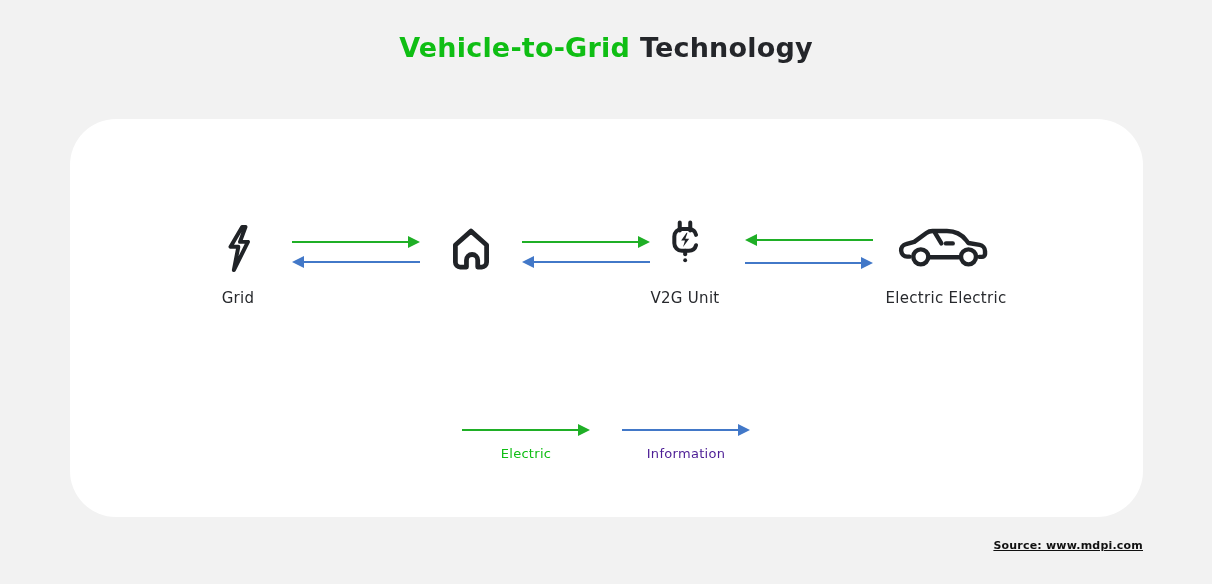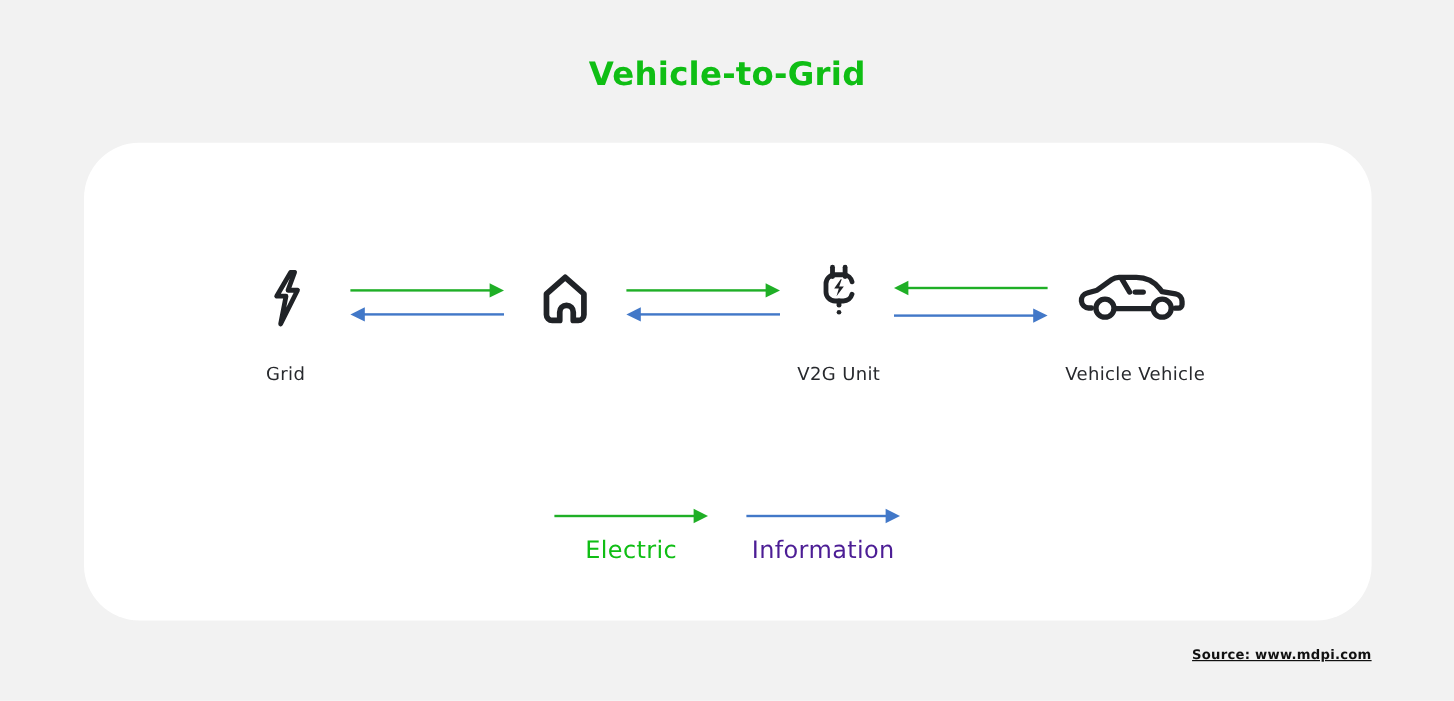--- a/index.html
+++ b/index.html
@@ -3,79 +3,80 @@
 <meta charset="utf-8">
 <style>
   html,body{margin:0;padding:0;}
   body{
     width:1212px;height:584px;position:relative;overflow:hidden;
     background:#f2f2f2;
     font-family:"DejaVu Sans","Liberation Sans",sans-serif;
     color:#24262a;
   }
   .title{
-    position:absolute;top:47px;left:0;width:1212px;
+    position:absolute;top:32px;left:0;width:1212px;
     display:flex;justify-content:center;gap:10px;
     font-size:27px;font-weight:800;letter-spacing:.2px;margin:0;
   }
   .t-green{color:#0fbe14;}
   .t-dark{color:#24262a;}
 
   .card{
     position:absolute;left:70px;top:119px;width:1073px;height:398px;
     background:#ffffff;border-radius:46px;
   }
 
   
   .node{
     position:absolute;top:94px;width:200px;
     display:flex;flex-direction:column;align-items:center;
   }
   .icon-wrap{height:70px;display:flex;align-items:center;justify-content:center;color:#202327;}
   .node-label{
-    margin-top:20px;font-size:15px;font-weight:500;letter-spacing:.3px;color:#27292d;
+    margin-top:6px;font-size:15px;font-weight:500;letter-spacing:.3px;color:#27292d;
     min-height:18px;text-align:center;white-space:nowrap;
   }
-  .node-grid{left:68px;} .node-home{left:301px;} .node-v2g{left:529px;} .node-ev{left:776px;}
+  .node-grid{left:68px;} .node-home{left:301px;} .node-v2g{left:515px;} .node-ev{left:776px;}
 
   
   .arrow{position:absolute;width:128px;height:12px;}
   .arrow .shaft{position:absolute;top:5px;height:2px;}
   .arrow .head{position:absolute;top:0;width:0;height:0;border-top:6px solid transparent;border-bottom:6px solid transparent;}
   .arrow.right .shaft{left:0;right:11px;}
   .arrow.right .head{right:0;}
   .arrow.left  .shaft{left:11px;right:0;}
   .arrow.left  .head{left:0;}
   .arrow.green .shaft{background:#1faf26;}
   .arrow.green.right .head{border-left:12px solid #1faf26;}
   .arrow.green.left  .head{border-right:12px solid #1faf26;}
   .arrow.blue .shaft{background:#4278c8;}
   .arrow.blue.right .head{border-left:12px solid #4278c8;}
   .arrow.blue.left  .head{border-right:12px solid #4278c8;}
 
   
   .legend-item{position:absolute;top:305px;width:128px;display:flex;flex-direction:column;align-items:center;}
   .legend-item .arrow{position:relative;}
-  .legend-label{margin-top:10px;font-size:20px;font-weight:500;letter-spacing:.3px;}
+  .legend-label{margin-top:10px;font-size:13px;font-weight:500;letter-spacing:.3px;}
   .legend-electric{left:392px;}  .legend-electric .legend-label{color:#0fbe14;}
   .legend-information{left:552px;} .legend-information .legend-label{color:#4c1d95;}
 
   .source{
     position:absolute;top:539px;right:69px;
     font-size:11px;font-weight:700;color:#111;letter-spacing:.2px;text-decoration:underline;
   }
   svg{display:block;}
 </style>
 </head>
 <body>
 
 <div class="page">
 
   <h1 class="title">
     <span class="t-green">Vehicle-to-Grid</span>
+    <span class="t-dark">Technology</span>
   </h1>
 
   <div class="card">
 
     <div class="node node-grid">
       <div class="icon-wrap">
         <svg width="40" height="53" viewBox="0 0 24 32" fill="none" stroke="currentColor" stroke-width="2.4" stroke-linejoin="round" stroke-linecap="round">
           <path d="M14.5 3 L7.5 15 H12.2 L9.5 29 L18 12 H13.2 L16.5 3 Z"></path>
         </svg>
       </div>
@@ -109,21 +110,21 @@
       <div class="icon-wrap">
         <svg width="100" height="50" viewBox="0 0 52 26" fill="none" stroke="currentColor" stroke-width="2.3" stroke-linejoin="round" stroke-linecap="round">
           <path d="M7 17.5 H5.8 A3.3 3.3 0 0 1 5.2 11 L9.5 9.8 L15.8 5.2 A5.5 5.5 0 0 1 19 4.2 H26.5 C30.5 4.2 34.2 6 36.6 9.1 L37.6 10.4 L43.5 11.4 A3.4 3.4 0 0 1 46.3 14.7 V16 A1.6 1.6 0 0 1 44.7 17.6 H43.4"></path>
           <path d="M20 4.6 L23.6 10.6"></path>
           <path d="M26 10.6 H29.5"></path>
           <path d="M17.5 17.8 H32.5"></path>
           <circle cx="12.9" cy="17.6" r="3.9"></circle>
           <circle cx="37.7" cy="17.6" r="3.9"></circle>
         </svg>
       </div>
-      <div class="node-label">Vehicle Vehicle</div>
+      <div class="node-label">Electric Electric</div>
     </div>
 
     <div class="arrow green right" style="left:222px;top:117px">
         <div class="shaft"></div>
         <div class="head"></div>
       </div>
     <div class="arrow blue left" style="left:222px;top:137px">
         <div class="shaft"></div>
         <div class="head"></div>
       </div>

